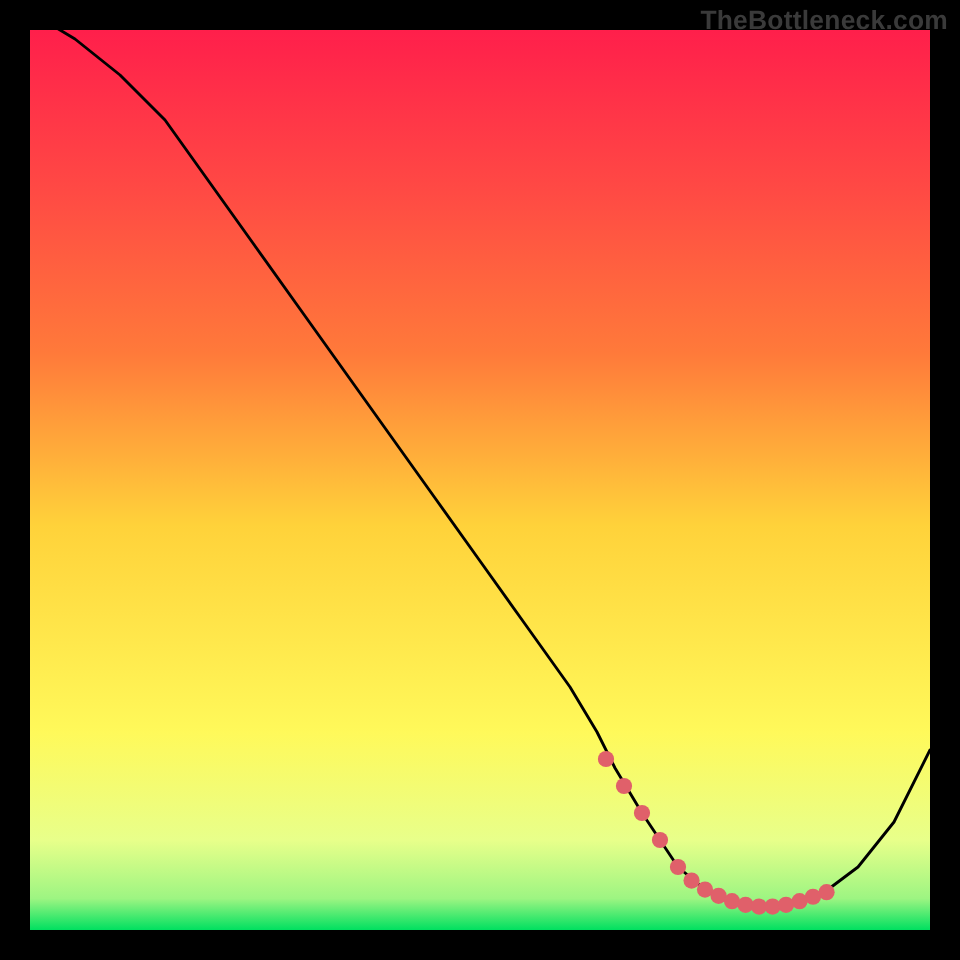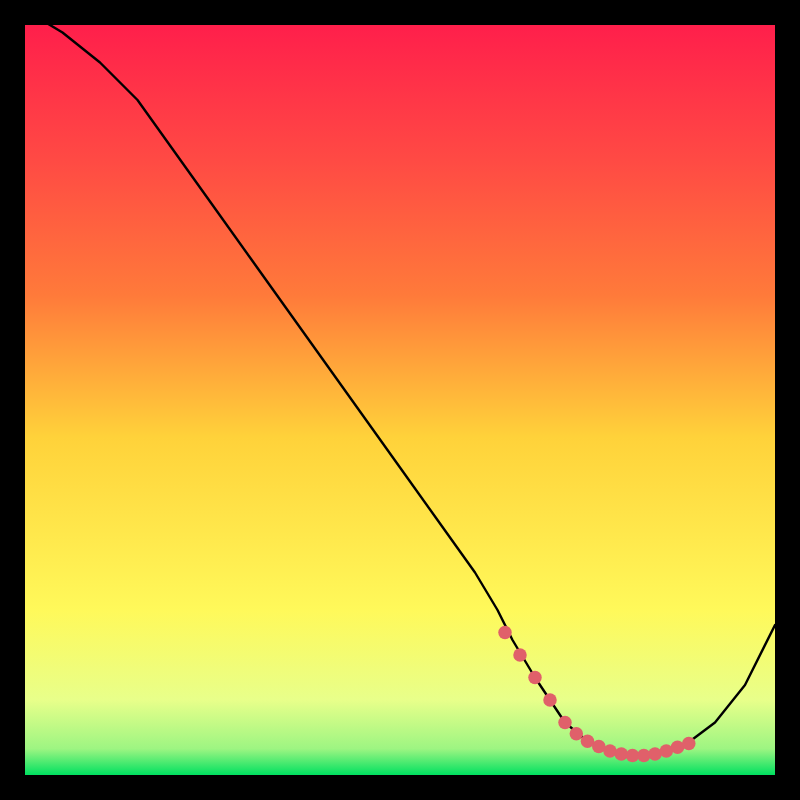--- a/index.html
+++ b/index.html
@@ -41,20 +41,21 @@
     top: 0;
     width: 750px;
     height: 750px;
     display: block;
   }
 </style>
 </head>
 <body>
 
 <div class="frame">
+  <div class="watermark">TheBottleneck.com</div>
 
   <div class="plot">
     <svg id="chart-svg" viewBox="0 0 750 750" preserveAspectRatio="none">
         <defs>
           <linearGradient id="bg-grad" x1="0" y1="0" x2="0" y2="1">
             <stop offset="0" stop-color="#ff1f4b"></stop>
             <stop offset="0.18" stop-color="#ff4a44"></stop>
             <stop offset="0.36" stop-color="#ff7a3a"></stop>
             <stop offset="0.55" stop-color="#ffd23a"></stop>
             <stop offset="0.78" stop-color="#fff95a"></stop>

